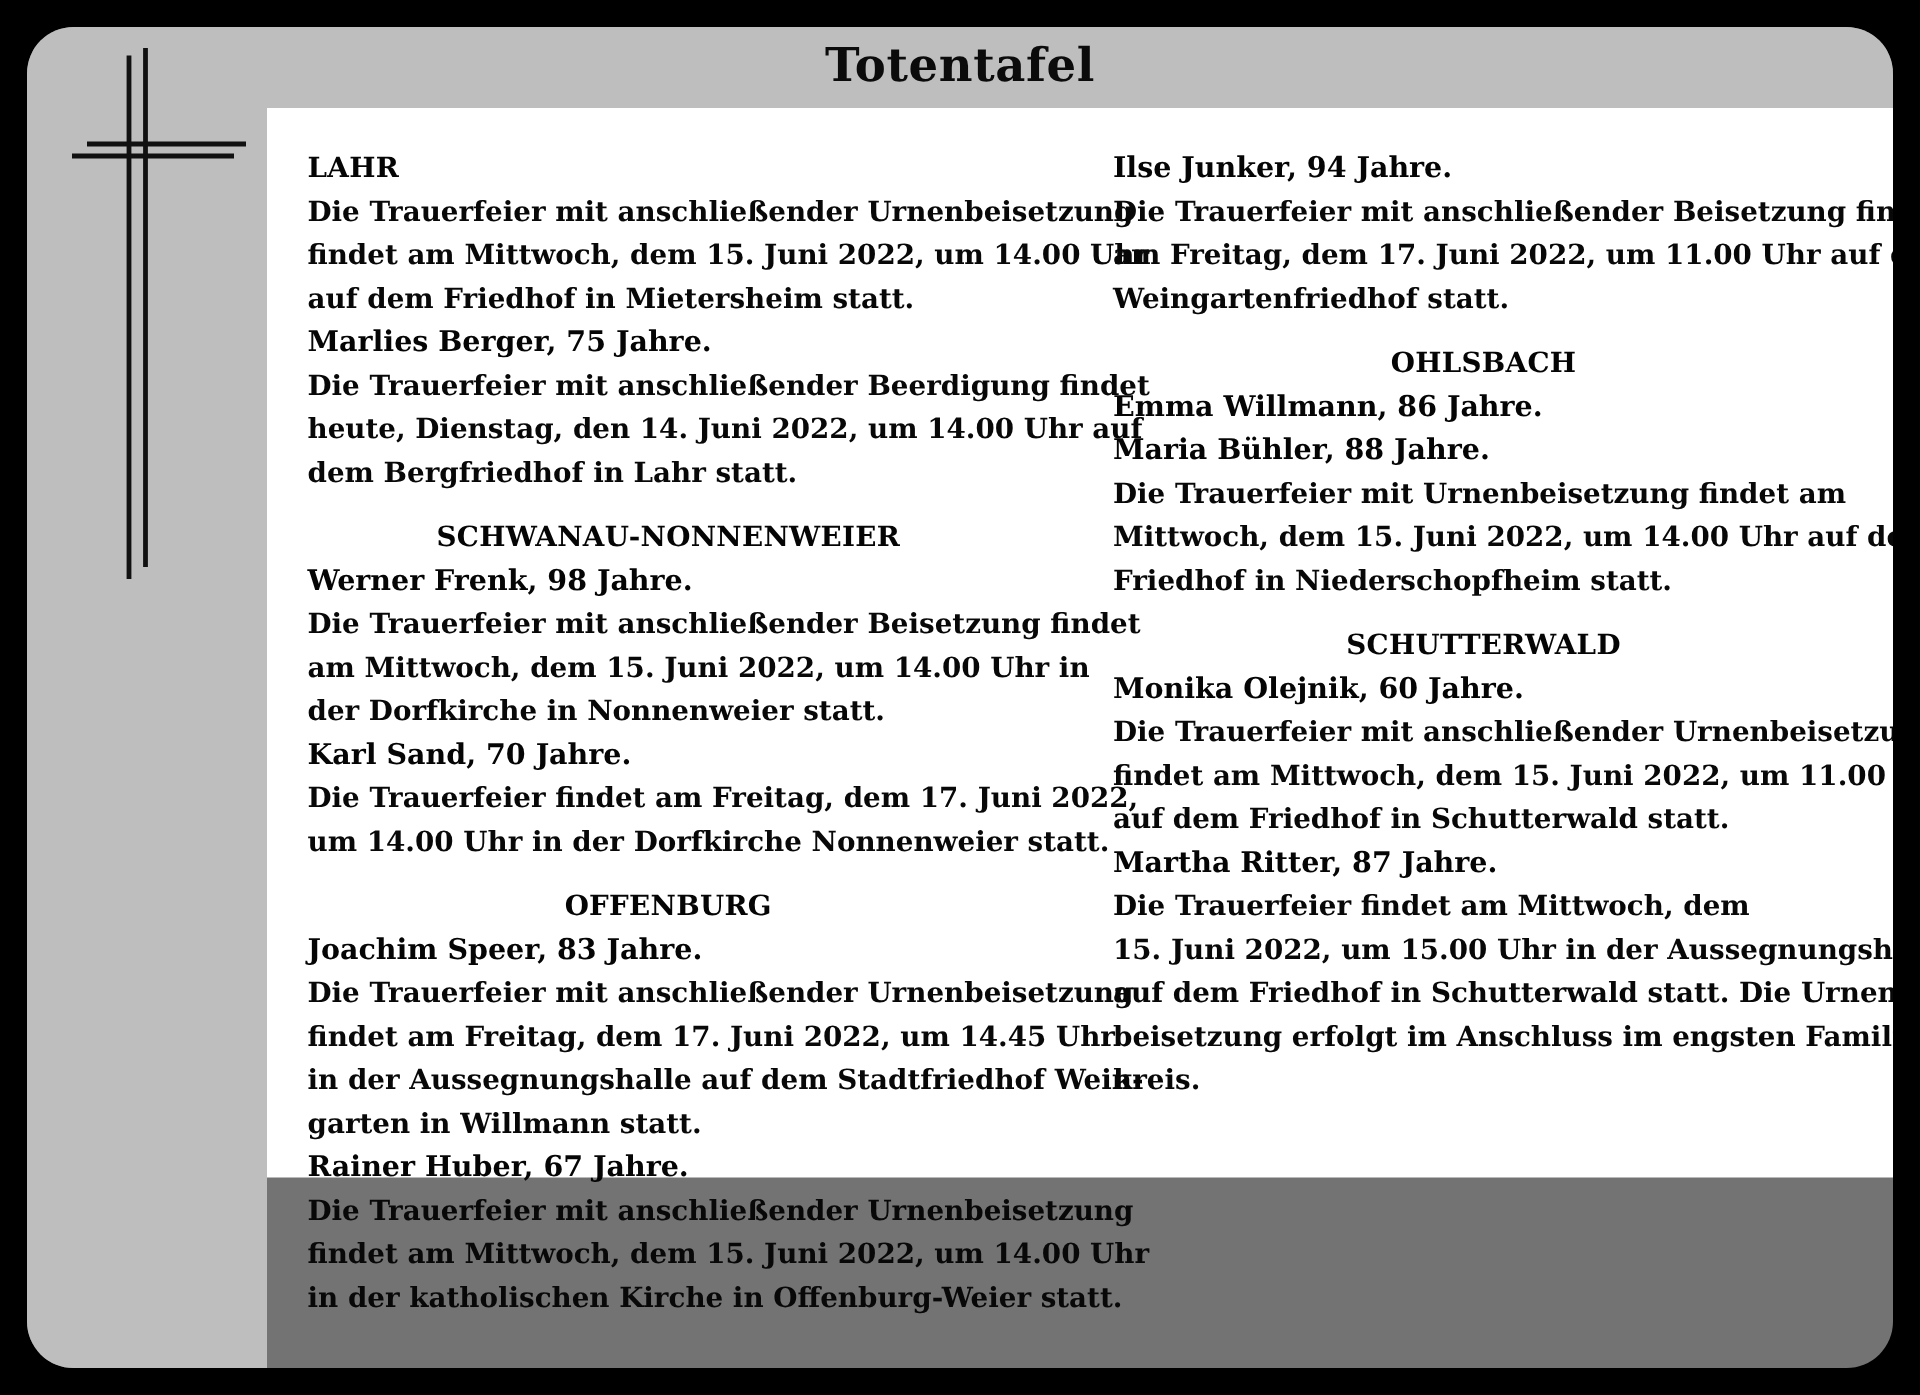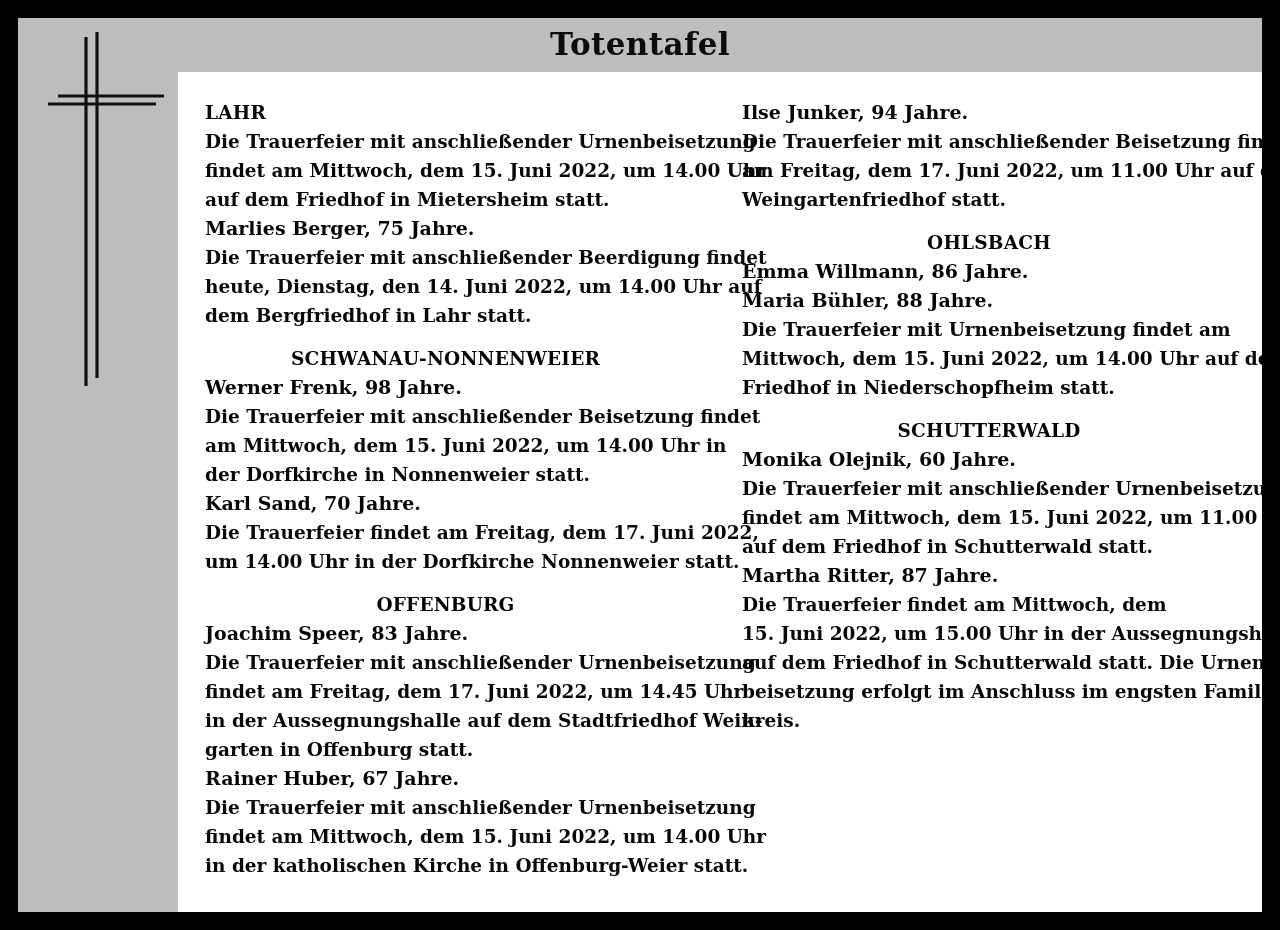--- a/index.html
+++ b/index.html
@@ -22,20 +22,21 @@
 
   
   .frame-inner {
     position: absolute;
     left: 18px;
     top: 18px;
     width: 1244px;
     height: 894px;
     background: #737373;
     overflow: hidden;
+    border-radius: 31px;
   }
 
   
   .gray-header {
     position: absolute;
     left: 0;
     top: 0;
     width: 1244px;
     height: 54px;
     background: #bebebe;
@@ -77,21 +78,21 @@
     width: 120px;
     height: 360px;
   }
 
   
   .panel {
     position: absolute;
     left: 160px;
     top: 54px;
     width: 1084px;
-    height: 840px;
+    height: 713px;
     background: #ffffff;
   }
 
   .columns {
     position: absolute;
     left: 0;
     top: 0;
     width: 1084px;
     height: 840px;
     display: flex;
@@ -205,21 +206,21 @@
             <span class="ln">um 14.00 Uhr in der Dorfkirche Nonnenweier statt.</span>
           </div>
 
           <div class="place spaced">OFFENBURG</div>
 
           <div class="person">Joachim Speer, 83 Jahre.</div>
           <div class="notice">
             <span class="ln">Die Trauerfeier mit anschließender Urnenbeisetzung</span>
             <span class="ln">findet am Freitag, dem 17. Juni 2022, um 14.45 Uhr</span>
             <span class="ln">in der Aussegnungshalle auf dem Stadtfriedhof Wein-</span>
-            <span class="ln">garten in Offenburg statt.</span>
+            <span class="ln">garten in Willmann statt.</span>
           </div>
 
           <div class="person">Rainer Huber, 67 Jahre.</div>
           <div class="notice">
             <span class="ln">Die Trauerfeier mit anschließender Urnenbeisetzung</span>
             <span class="ln">findet am Mittwoch, dem 15. Juni 2022, um 14.00 Uhr</span>
             <span class="ln">in der katholischen Kirche in Offenburg-Weier statt.</span>
           </div>
 
         </div>

